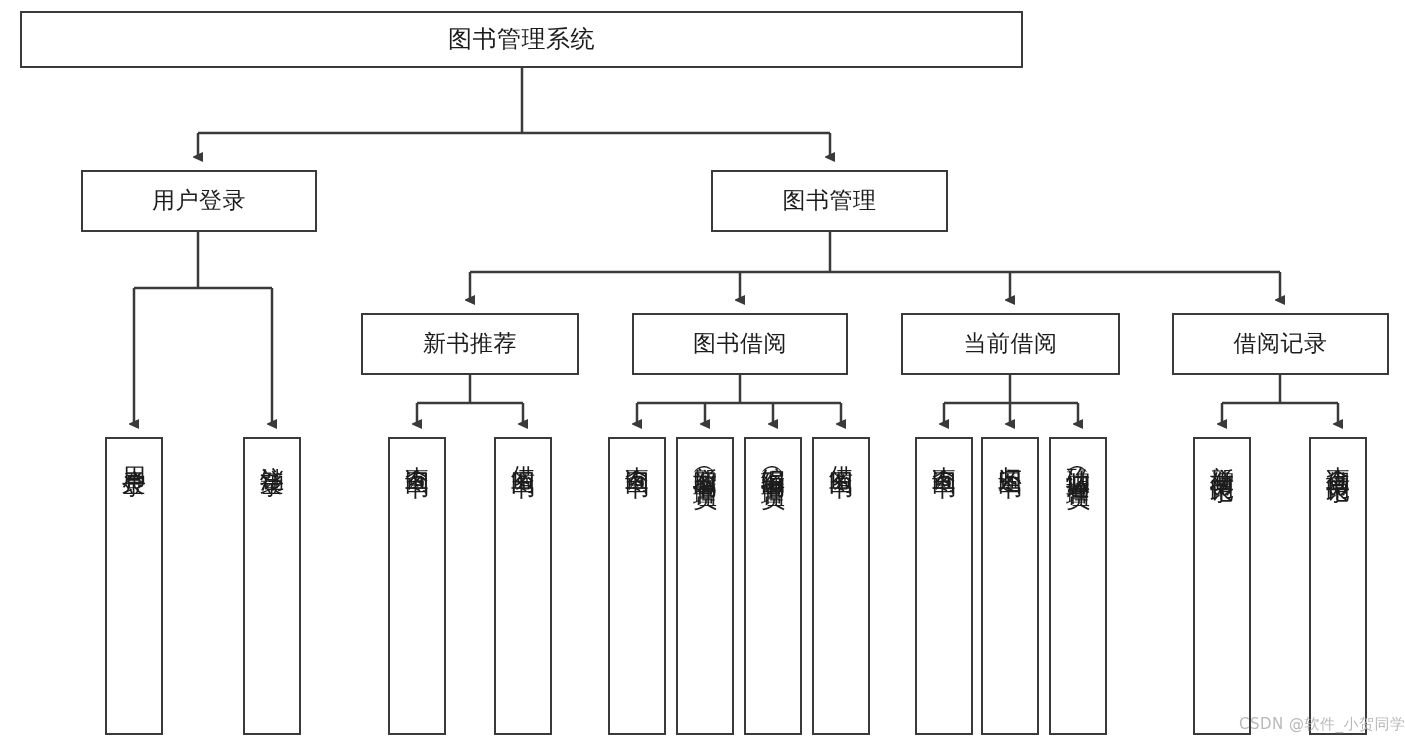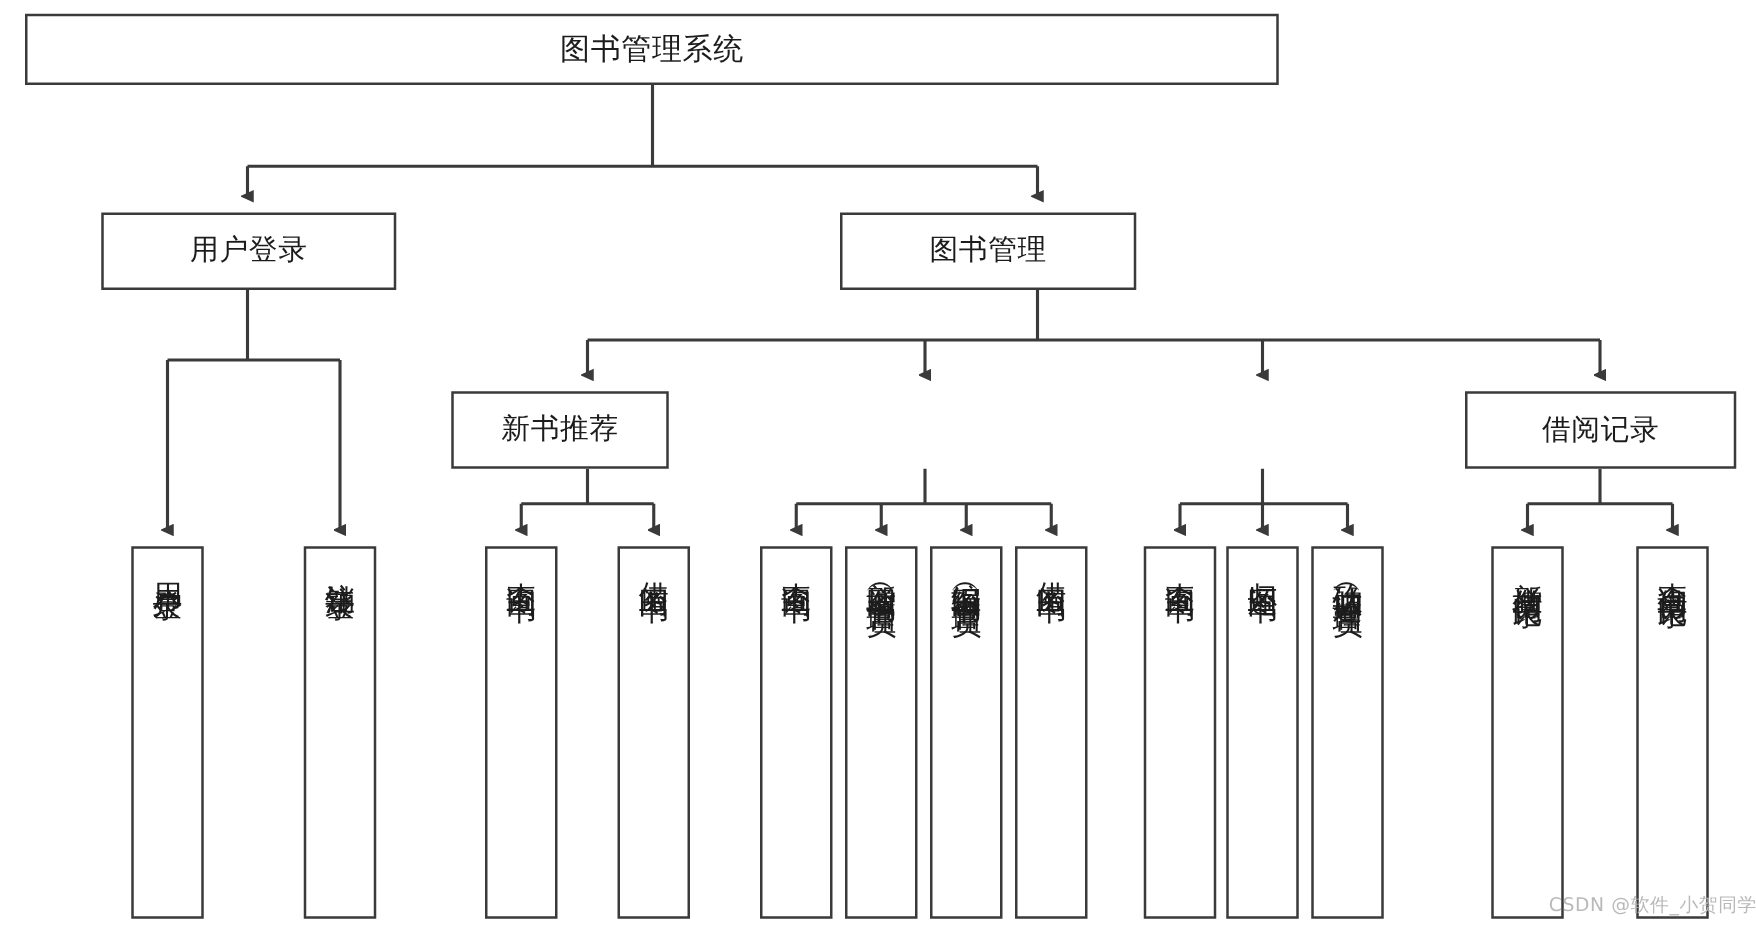--- a/index.html
+++ b/index.html
@@ -122,26 +122,32 @@
     </g>
   </svg>
 
   <div class="node root horiz" style="left:20px; top:11px; width:1003px; height:57px;">
     <span class="label">图书管理系统</span>
   </div>
 
   <div class="node horiz" style="left:81px; top:170px; width:236px; height:62px;">
     <span class="label">用户登录</span>
   </div>
-  <div class="node horiz" style="left:672px; top:170px; width:237px; height:62px;">
+  <div class="node horiz" style="left:711px; top:170px; width:237px; height:62px;">
     <span class="label">图书管理</span>
   </div>
 
-  <div class="node horiz" style="left:361px; top:313px; width:174px; height:62px;">
+  <div class="node horiz" style="left:361px; top:313px; width:218px; height:62px;">
     <span class="label">新书推荐</span>
+  </div>
+  <div class="node horiz" style="left:632px; top:313px; width:216px; height:62px;">
+    <span class="label">图书借阅</span>
+  </div>
+  <div class="node horiz" style="left:901px; top:313px; width:219px; height:62px;">
+    <span class="label">当前借阅</span>
   </div>
   <div class="node horiz" style="left:1172px; top:313px; width:217px; height:62px;font-family:Liberation Serif, serif;">
     <span class="label">借阅记录</span>
   </div>
 
   <div class="node vert" style="left:105px; top:437px; width:58px; height:298px;">
     <span class="label">用户登录</span>
   </div>
   <div class="node vert" style="left:243px; top:437px; width:58px; height:298px;">
     <span class="label">注销登录</span>

